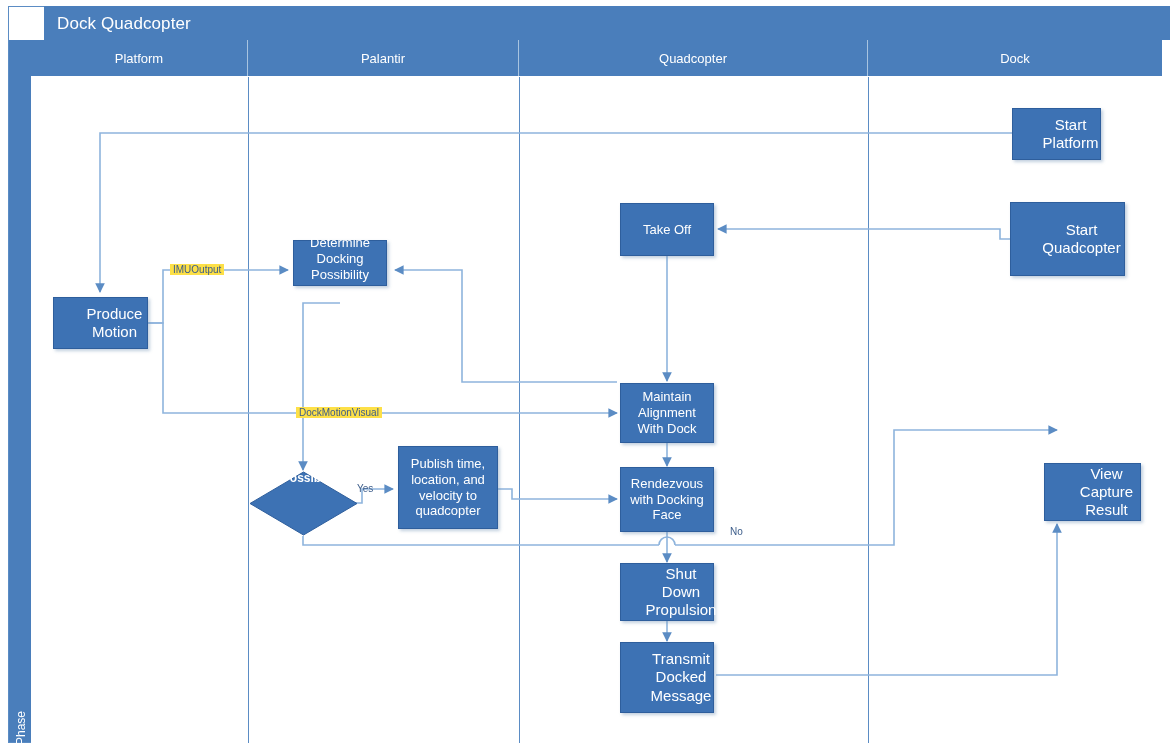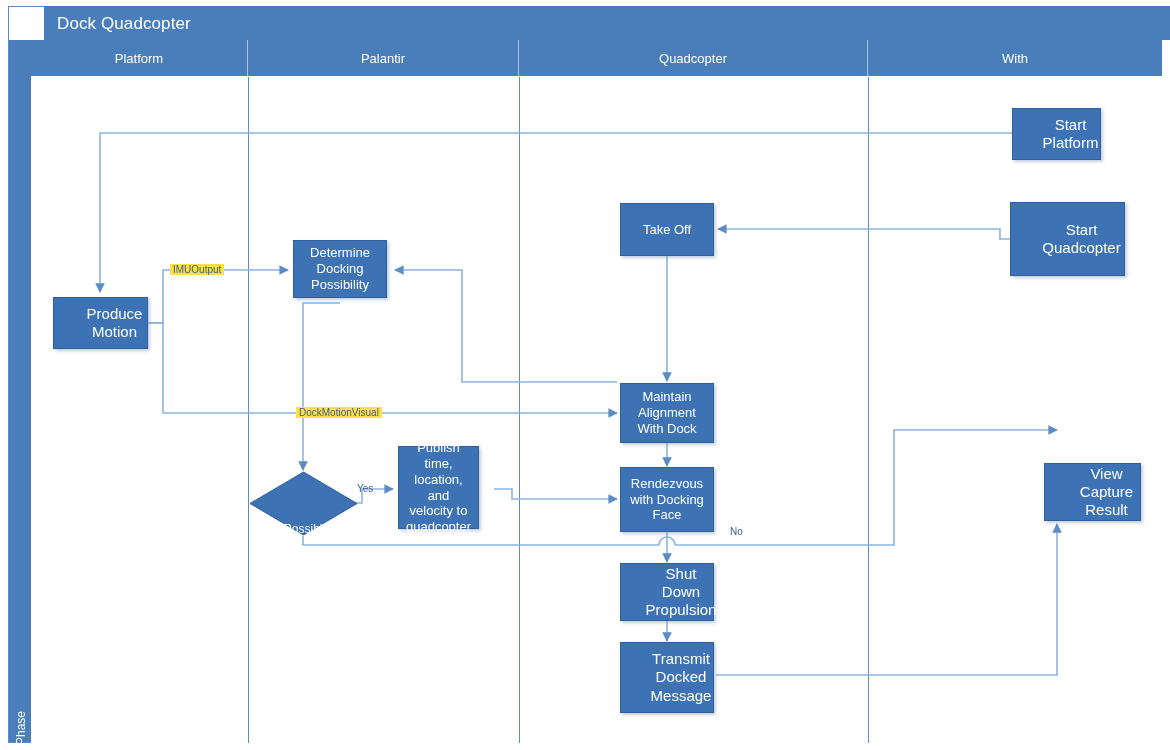--- a/index.html
+++ b/index.html
@@ -127,22 +127,23 @@
     border: 1px solid #2e5e9c;
     box-shadow: 2px 2px 3px rgba(120,150,185,.45);
     line-height: 1.22;
     padding: 2px 4px;
   }
   .node.sm  { font-size: 13px; }
   .node.md  { font-size: 15px; padding-left: 32px; }
   .diamond-wrap {
     position: absolute;
     display: flex;
-    align-items: flex-end;
+    align-items: flex-start;
     justify-content: center;
+    font-weight: bold;
   }
   .diamond-shape {
     position: absolute;
     left: 0; top: 0;
     width: 100%; height: 100%;
   }
   .diamond-text {
     position: relative;
     color: #ffffff;
     font-size: 12px;
@@ -171,21 +172,21 @@
   <div class="pool-title">Dock Quadcopter</div>
 
   <div class="phase-band">
     <div class="phase-label">Phase</div>
   </div>
 
   <div class="lane-head-row">
     <div class="lane-head" style="width:217px">Platform</div>
     <div class="lane-head" style="width:271px">Palantir</div>
     <div class="lane-head" style="width:349px">Quadcopter</div>
-    <div class="lane-head" style="width:294px">With</div>
+    <div class="lane-head" style="width:294px">Dock</div>
   </div>
 
   <div class="lane-body">
     <div class="lane-divider" style="left:217px"></div>
     <div class="lane-divider" style="left:488px"></div>
     <div class="lane-divider" style="left:837px"></div>
   </div>
 
   <svg id="flow" viewBox="0 0 1170 750">
     <defs>
@@ -247,32 +248,32 @@
   </div>
 
   <div class="node md" style="left:1010px; top:202px;  width:115px; height:74px;">
     <span>Start<br>Quadcopter</span>
   </div>
 
   <div class="node md" style="left:53px;   top:297px;  width:95px;  height:52px;">
     <span>Produce<br>Motion</span>
   </div>
 
-  <div class="node sm" style="left:293px;  top:240px;  width:94px;  height:58px;">
+  <div class="node sm" style="left:293px;  top:240px;  width:94px;  height:46px;align-items:flex-end;">
     <span>Determine<br>Docking<br>Possibility</span>
   </div>
 
   <div class="diamond-wrap" style="left:249px; top:471px; width:109px; height:65px;">
     <svg class="diamond-shape" viewBox="0 0 109 65" preserveAspectRatio="none">
       <polygon points="54.5,1 108,32.5 54.5,64 1,32.5" fill="#3d72b4" stroke="#2e5e9c" stroke-width="1"></polygon>
     </svg>
     <span class="diamond-text">Is Possible?</span>
   </div>
 
-  <div class="node sm" style="left:398px;  top:446px;  width:81px;  height:83px;">
+  <div class="node sm" style="left:398px;  top:446px;  width:100px;  height:83px;">
     <span>Publish time,<br>location, and<br>velocity to<br>quadcopter</span>
   </div>
 
   <div class="node sm" style="left:620px;  top:383px;  width:94px;  height:60px;">
     <span>Maintain<br>Alignment<br>With Dock</span>
   </div>
 
   <div class="node sm" style="left:620px;  top:203px;  width:94px;  height:53px;">
     <span>Take Off</span>
   </div>

